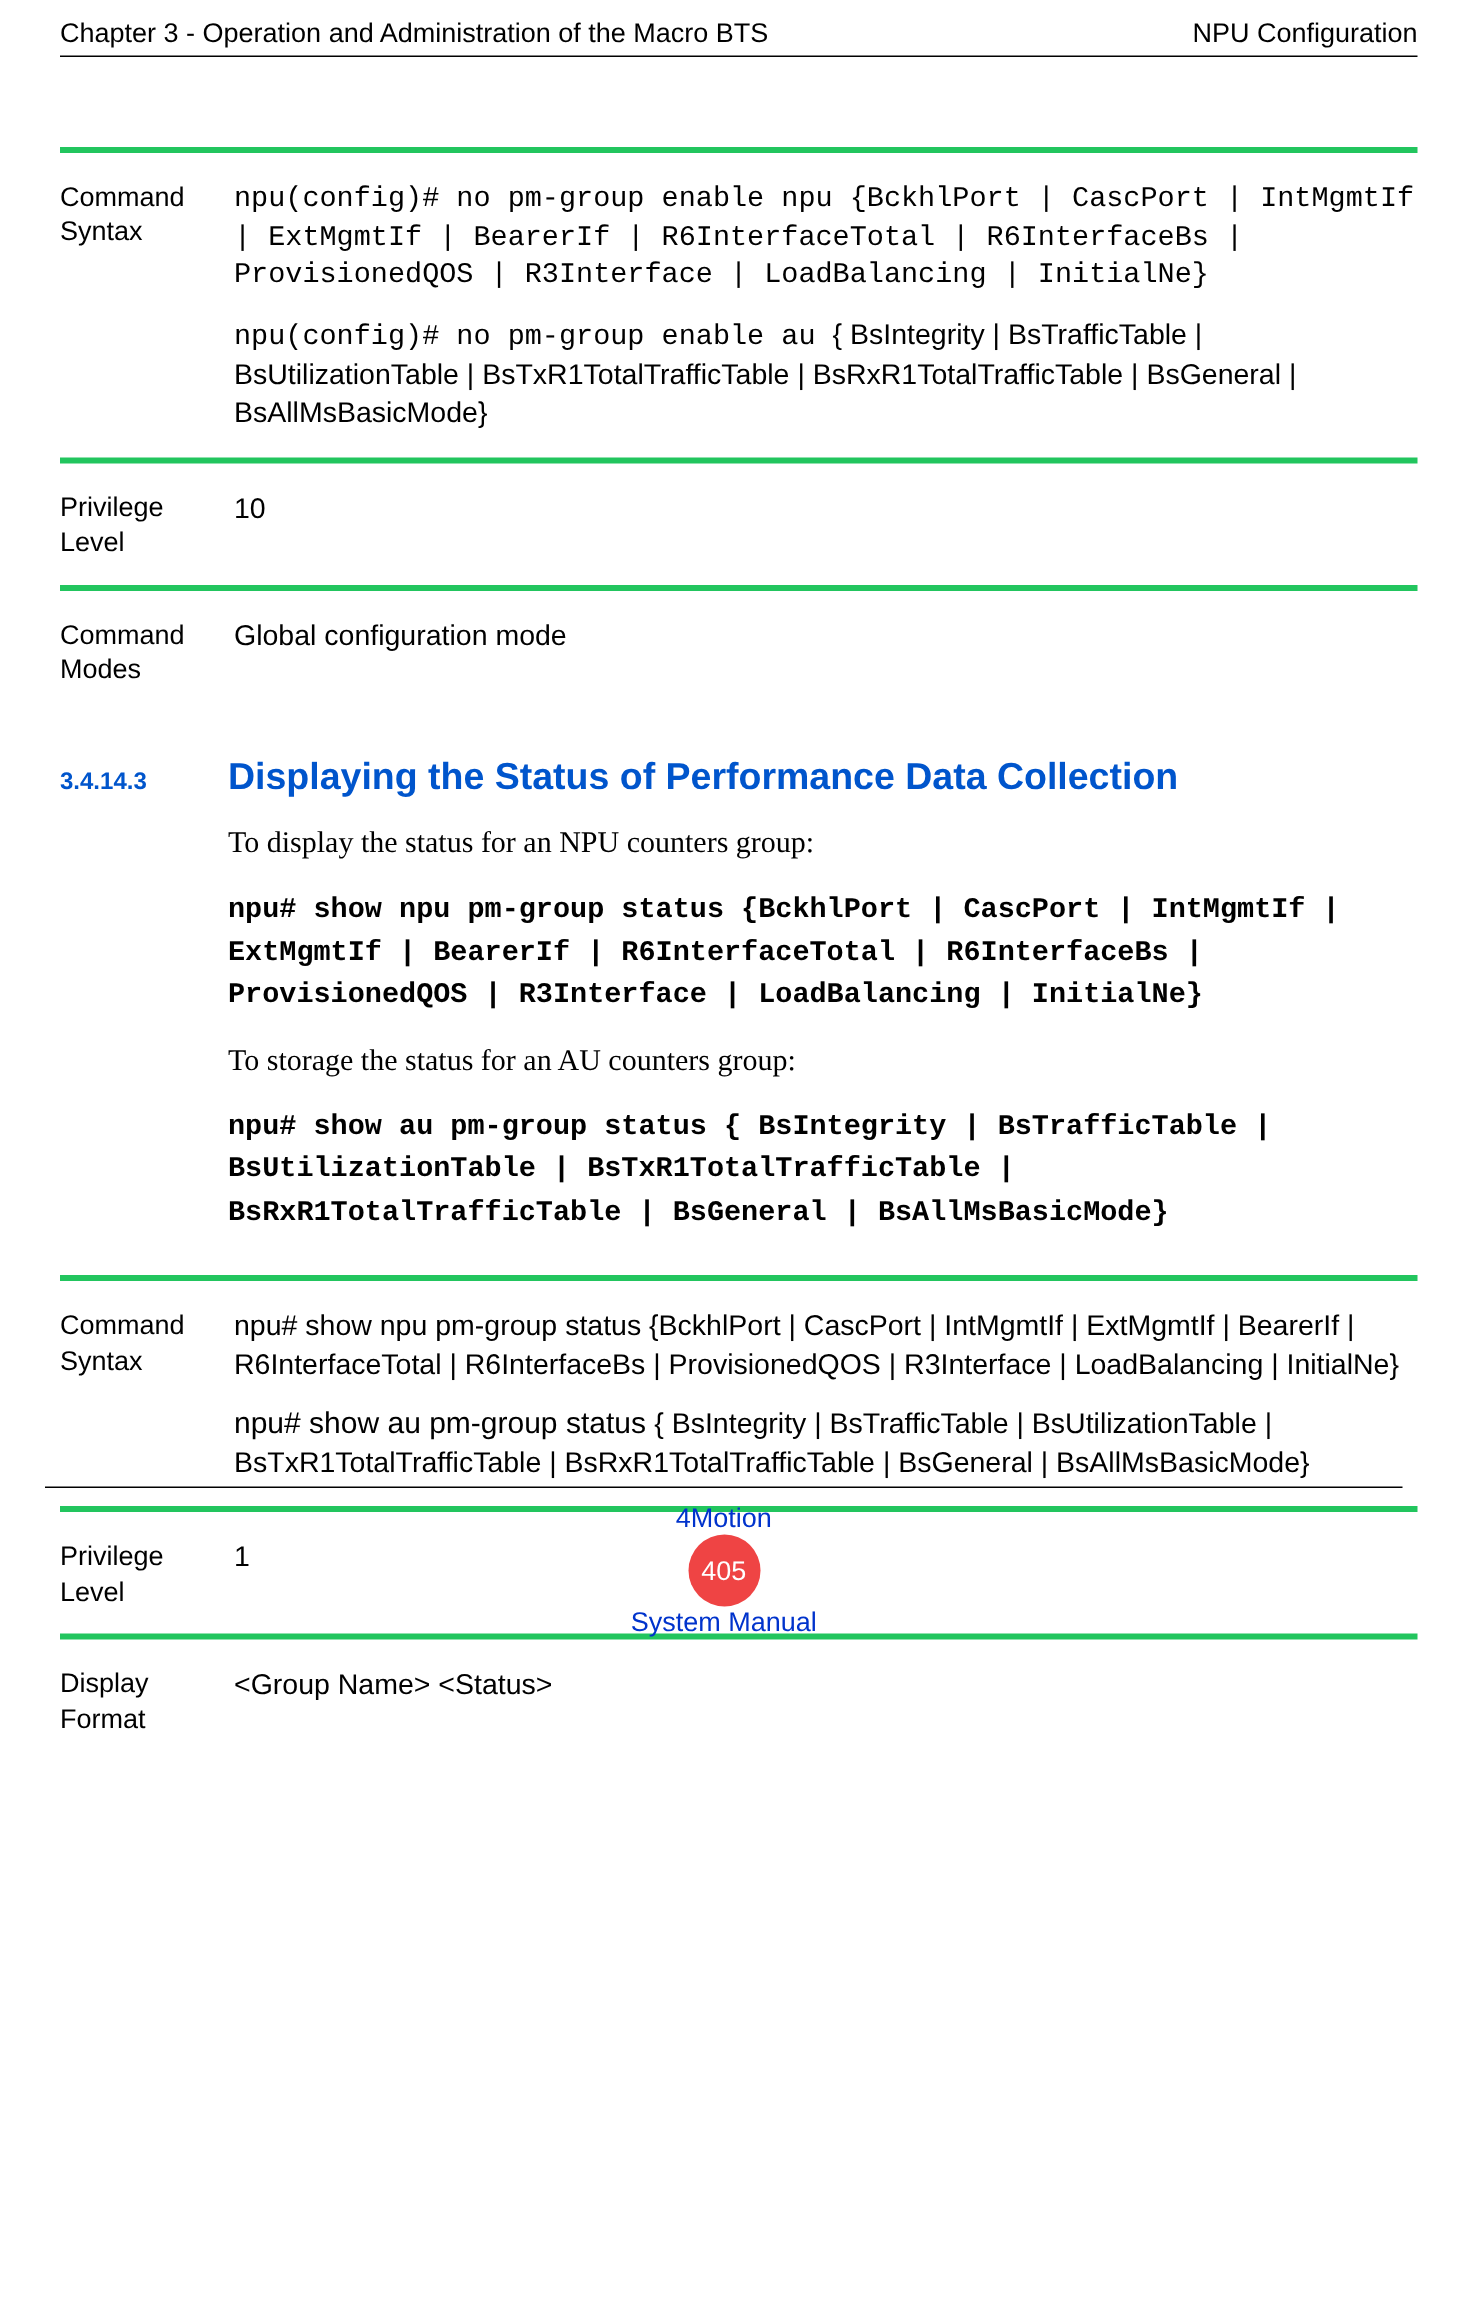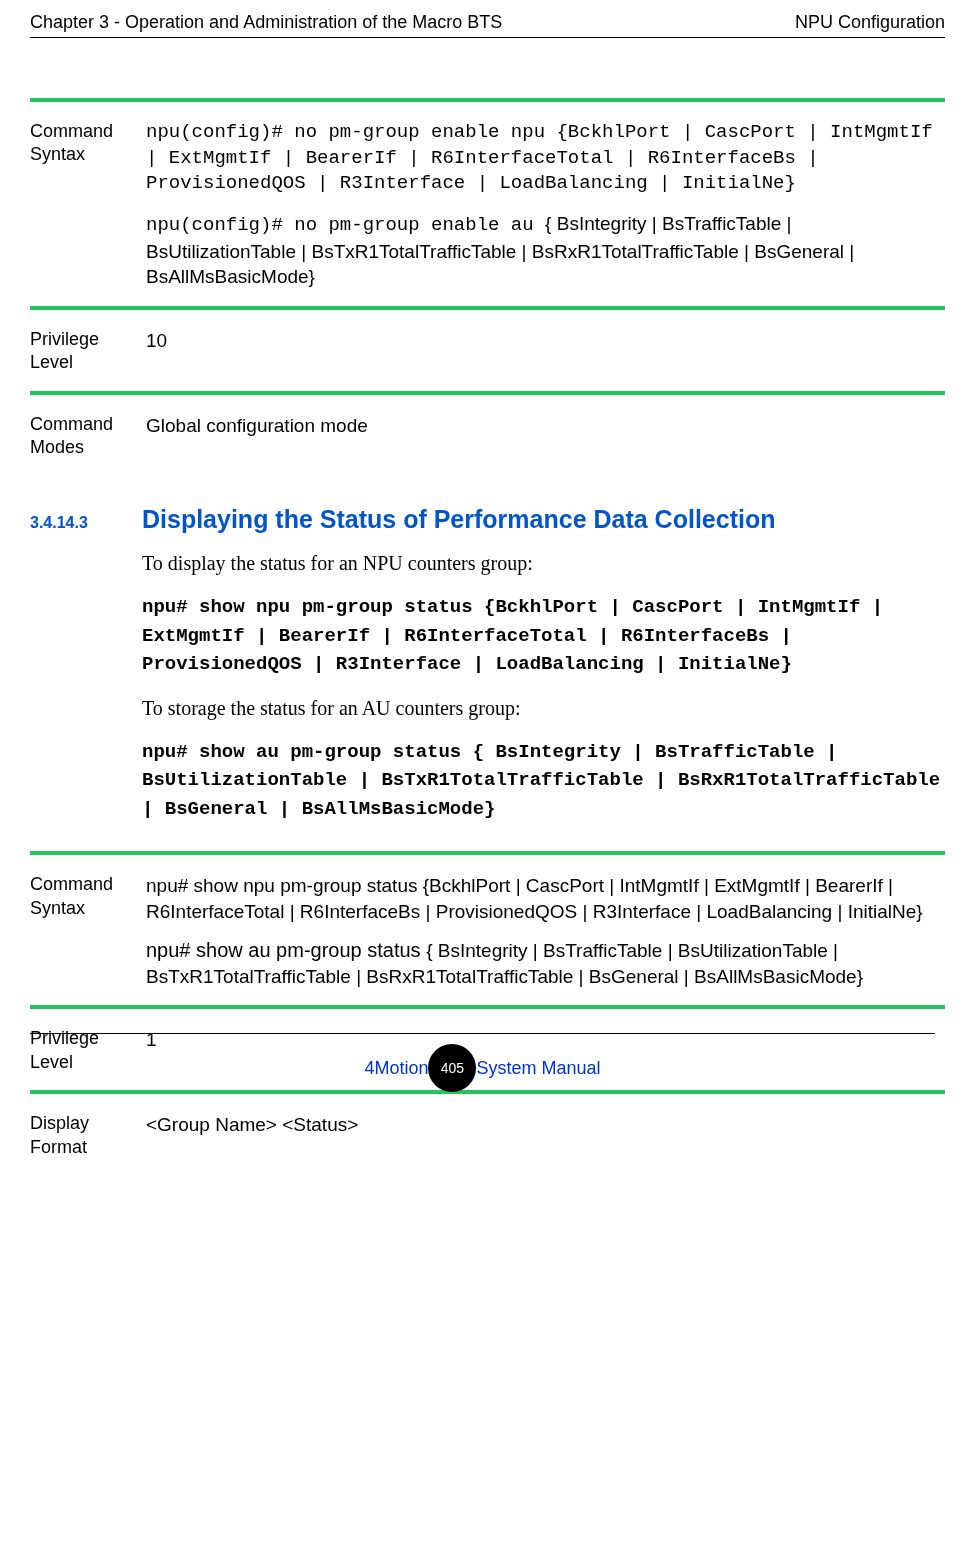--- a/index.html
+++ b/index.html
@@ -9,21 +9,21 @@
     width: 975px;
     height: 1545px;
     font-family: Arial, Helvetica, sans-serif;
     font-size: 19px;
     color: #000;
     background: #fff;
     position: relative;
   }
   .page {
     box-sizing: border-box;
-    padding: 12px 30px 0 30px;
+    padding: 12px 30px 0 40px;
     width: 975px;
     height: 1112px;
     position: relative;
   }
   .header {
     display: flex;
     justify-content: space-between;
     font-size: 18px;
     border-bottom: 1px solid #000;
     padding-bottom: 4px;
@@ -91,31 +91,32 @@
     left: 30px;
     right: 40px;
     bottom: 20px;
     display: flex;
     justify-content: center;
     align-items: center;
     border-top: 1px solid #000;
     padding-top: 10px;
     font-size: 18px;
     color: #0033cc;
+    flex-direction: column;
   }
   .pagenum {
     width: 48px;
     height: 48px;
     border-radius: 50%;
-    background: #000000;
+    background: #ef4444;
     color: #fff;
     display: flex;
     align-items: center;
     justify-content: center;
-    font-size: 14px;
+    font-size: 18px;
   }
 </style>
 </head>
 <body>
 
 <div class="page">
 
   <div class="header">
     <span>Chapter 3 - Operation and Administration of the Macro BTS</span>
     <span>NPU Configuration</span>

